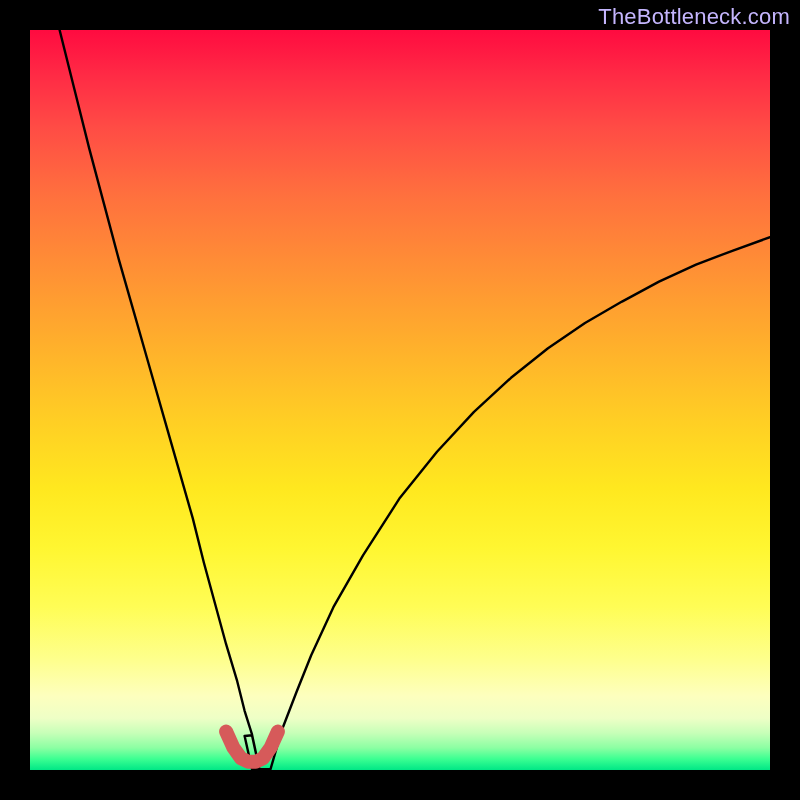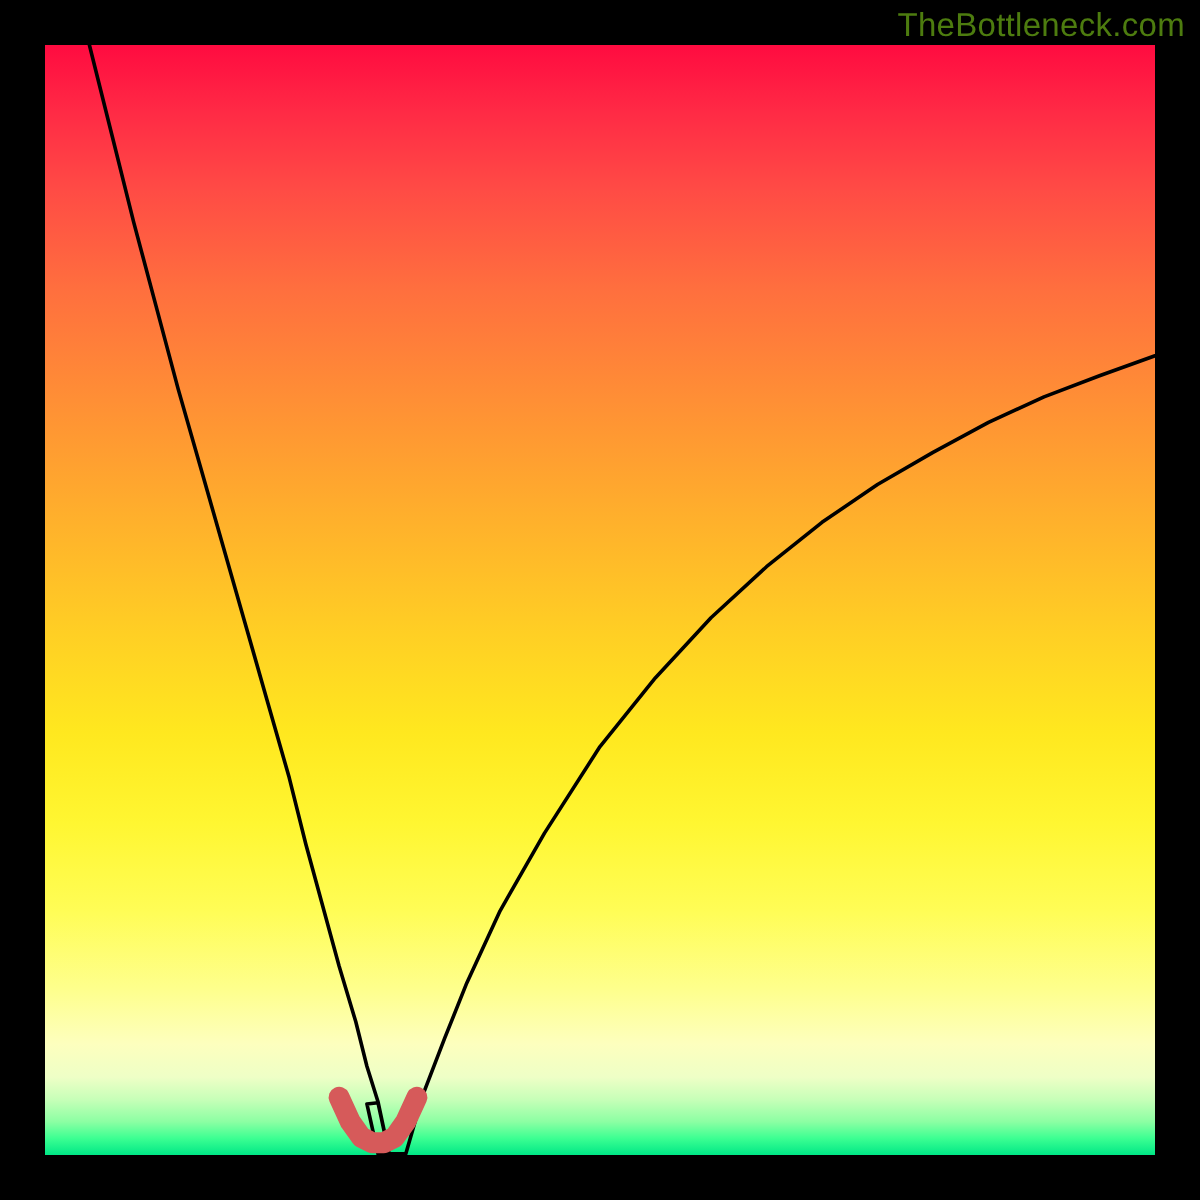--- a/index.html
+++ b/index.html
@@ -49,21 +49,21 @@
     );
   }
   svg.curves {
     position: absolute;
     inset: 0;
   }
   .watermark {
     position: absolute;
     top: 4px;
     right: 10px;
-    color: #4d7c0f;
+    color: #c4b5fd;
     font-size: 22px;
     font-weight: 400;
     letter-spacing: 0.2px;
     user-select: none;
   }
 </style>
 </head>
 <body>
 
 <div class="stage">

